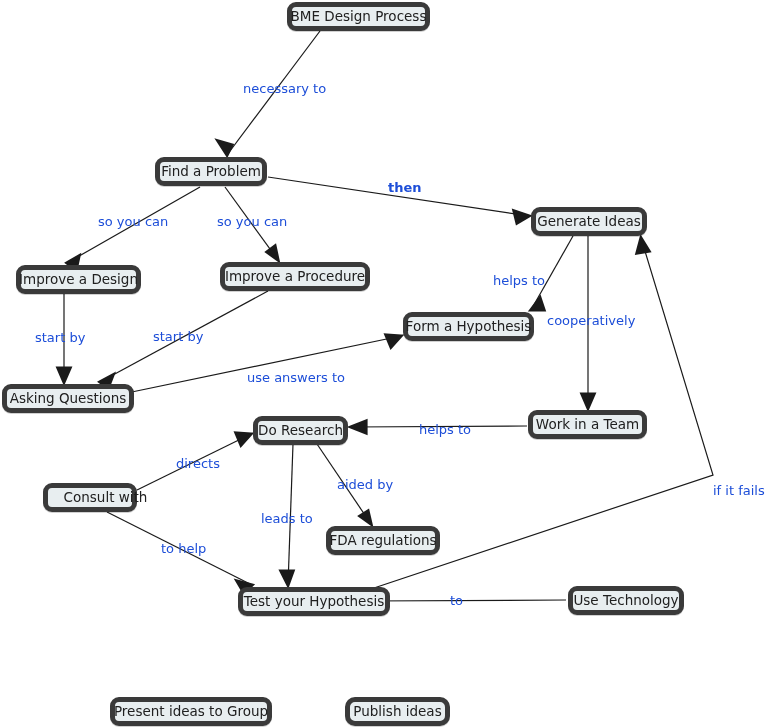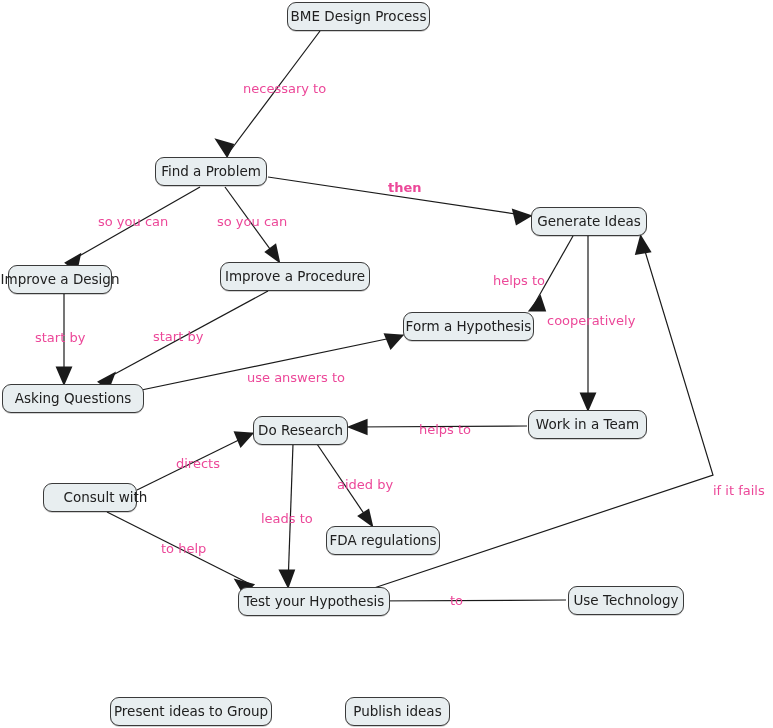--- a/index.html
+++ b/index.html
@@ -22,40 +22,40 @@
     position: absolute;
     left: 0;
     top: 0;
     width: 773px;
     height: 728px;
   }
   .node {
     position: absolute;
     box-sizing: border-box;
     background: #e8eef0;
-    border: 1px solid #f97316;
+    border: 5px solid #f97316;
     border-radius: 9px;
     height: 29px;
     display: flex;
     align-items: center;
     justify-content: center;
     color: #202020;
     font-family: "DejaVu Sans", sans-serif;
     font-size: 13.5px;
     line-height: 1;
     white-space: nowrap;
     box-shadow: 0 1px 0 rgba(0,0,0,0.18);
   }
   .node-label {
     display: block;
     padding: 0 9px;
   }
   .edge-label {
     position: absolute;
-    color: #ec4899;
+    color: #1d4ed8;
     font-family: "DejaVu Sans", sans-serif;
     font-size: 13px;
     line-height: 1;
     white-space: nowrap;
     background: transparent;
   }
 </style>
 </head>
 <body>
 
@@ -131,30 +131,30 @@
   <div id="node-layer">
       <div class="node" style="left: 287px; top: 2px; width: 143px; background: rgb(232, 238, 240); border-color: rgb(58, 58, 58);">
         <span class="node-label">BME Design Process</span>
       </div>
       <div class="node" style="left: 155px; top: 157px; width: 112px; background: rgb(232, 238, 240); border-color: rgb(58, 58, 58);">
         <span class="node-label">Find a Problem</span>
       </div>
       <div class="node" style="left: 531px; top: 207px; width: 116px; background: rgb(232, 238, 240); border-color: rgb(58, 58, 58);">
         <span class="node-label">Generate Ideas</span>
       </div>
-      <div class="node" style="left: 8px; top: 265px; width: 104px; background: rgb(232, 238, 240); border-color: rgb(58, 58, 58);">
+      <div class="node" style="left: 16px; top: 265px; width: 125px; background: rgb(232, 238, 240); border-color: rgb(58, 58, 58);">
         <span class="node-label">Improve a Design</span>
       </div>
       <div class="node" style="left: 220px; top: 262px; width: 150px; background: rgb(232, 238, 240); border-color: rgb(58, 58, 58);">
         <span class="node-label">Improve a Procedure</span>
       </div>
       <div class="node" style="left: 403px; top: 312px; width: 131px; background: rgb(232, 238, 240); border-color: rgb(58, 58, 58);">
         <span class="node-label">Form a Hypothesis</span>
       </div>
-      <div class="node" style="left: 2px; top: 384px; width: 142px; background: rgb(232, 238, 240); border-color: rgb(58, 58, 58);">
+      <div class="node" style="left: 2px; top: 384px; width: 132px; background: rgb(232, 238, 240); border-color: rgb(58, 58, 58);">
         <span class="node-label">Asking Questions</span>
       </div>
       <div class="node" style="left: 253px; top: 416px; width: 95px; background: rgb(232, 238, 240); border-color: rgb(58, 58, 58);">
         <span class="node-label">Do Research</span>
       </div>
       <div class="node" style="left: 528px; top: 410px; width: 119px; background: rgb(232, 238, 240); border-color: rgb(58, 58, 58); justify-content: center;">
         <span class="node-label">Work in a Team</span>
       </div>
       <div class="node" style="left: 43px; top: 483px; width: 94px; background: rgb(232, 238, 240); border-color: rgb(58, 58, 58); padding-left: 31px;">
         <span class="node-label">Consult with</span>
@@ -164,21 +164,21 @@
       </div>
       <div class="node" style="left: 210px; top: 587px; width: 152px; background: rgb(232, 238, 240); border-color: rgb(58, 58, 58); margin-left: 28px;">
         <span class="node-label">Test your Hypothesis</span>
       </div>
       <div class="node" style="left: 568px; top: 586px; width: 116px; background: rgb(232, 238, 240); border-color: rgb(58, 58, 58);">
         <span class="node-label">Use Technology</span>
       </div>
       <div class="node" style="left: 110px; top: 697px; width: 162px; background: rgb(232, 238, 240); border-color: rgb(58, 58, 58);">
         <span class="node-label">Present ideas to Group</span>
       </div>
-      <div class="node" style="left: 345px; top: 697px; width: 105px; background: rgb(232, 238, 240); border-color: rgb(58, 58, 58);">
+      <div class="node" style="left: 345px; top: 697px; width: 105px; background: rgb(232, 238, 240); border-color: rgb(58, 58, 58); border-radius: 10px;">
         <span class="node-label">Publish ideas</span>
       </div>
     </div>
   <div id="label-layer">
       <div class="edge-label" style="left: 243px; top: 82px;">necessary to</div>
       <div class="edge-label" style="left: 98px; top: 215px;">so you can</div>
       <div class="edge-label" style="left: 217px; top: 215px;">so you can</div>
       <div class="edge-label" style="left: 388px; top: 181px; font-weight: bold;">then</div>
       <div class="edge-label" style="left: 35px; top: 331px;">start by</div>
       <div class="edge-label" style="left: 153px; top: 330px;">start by</div>

